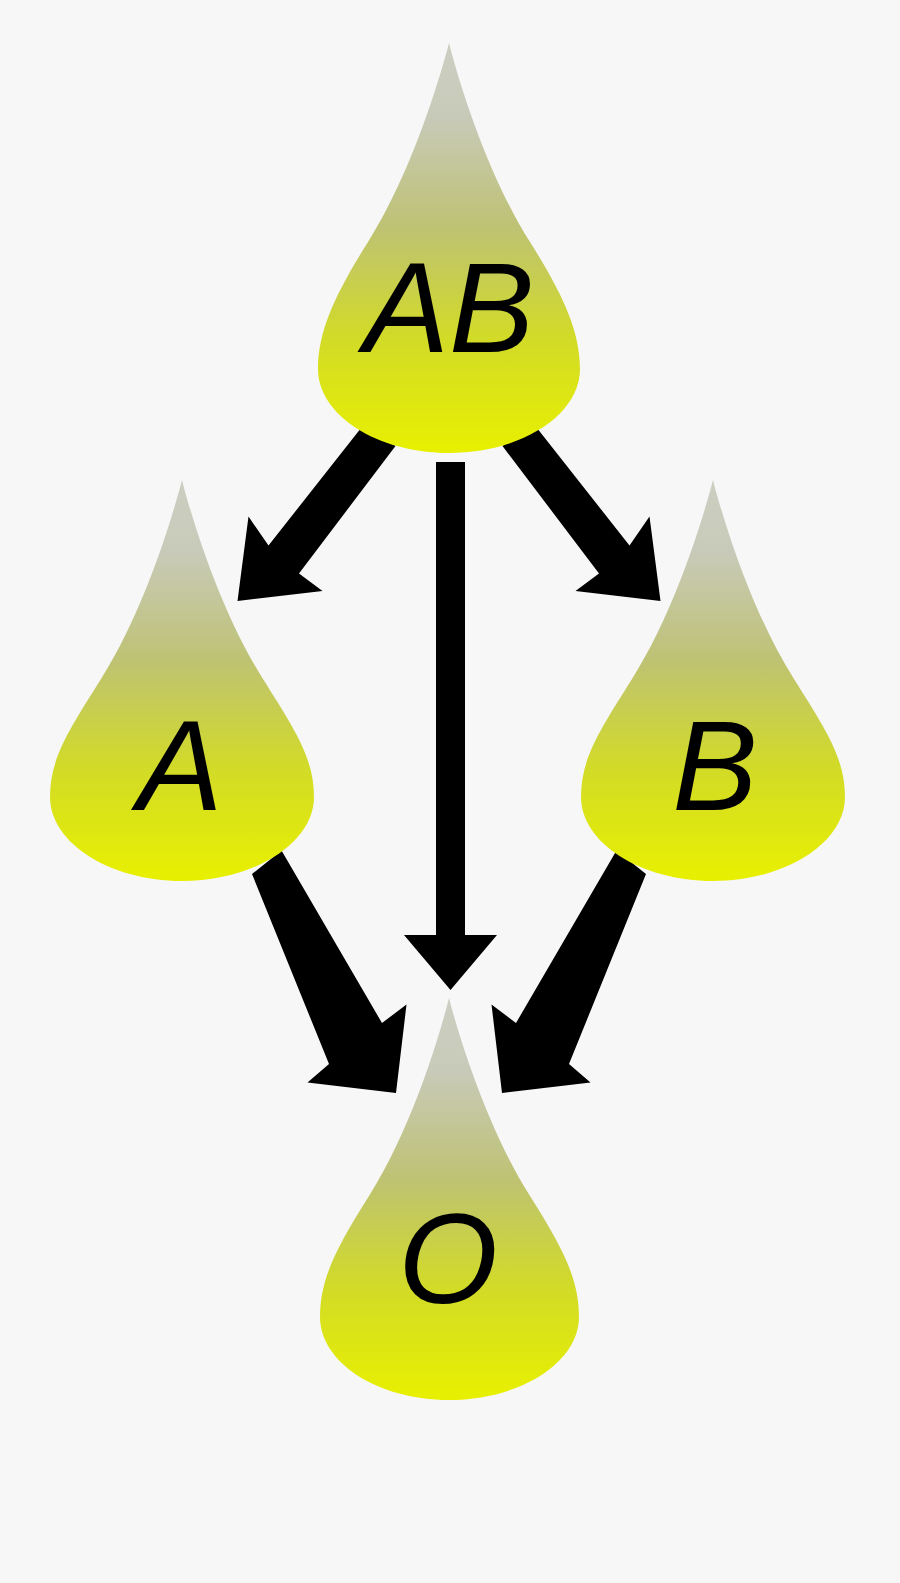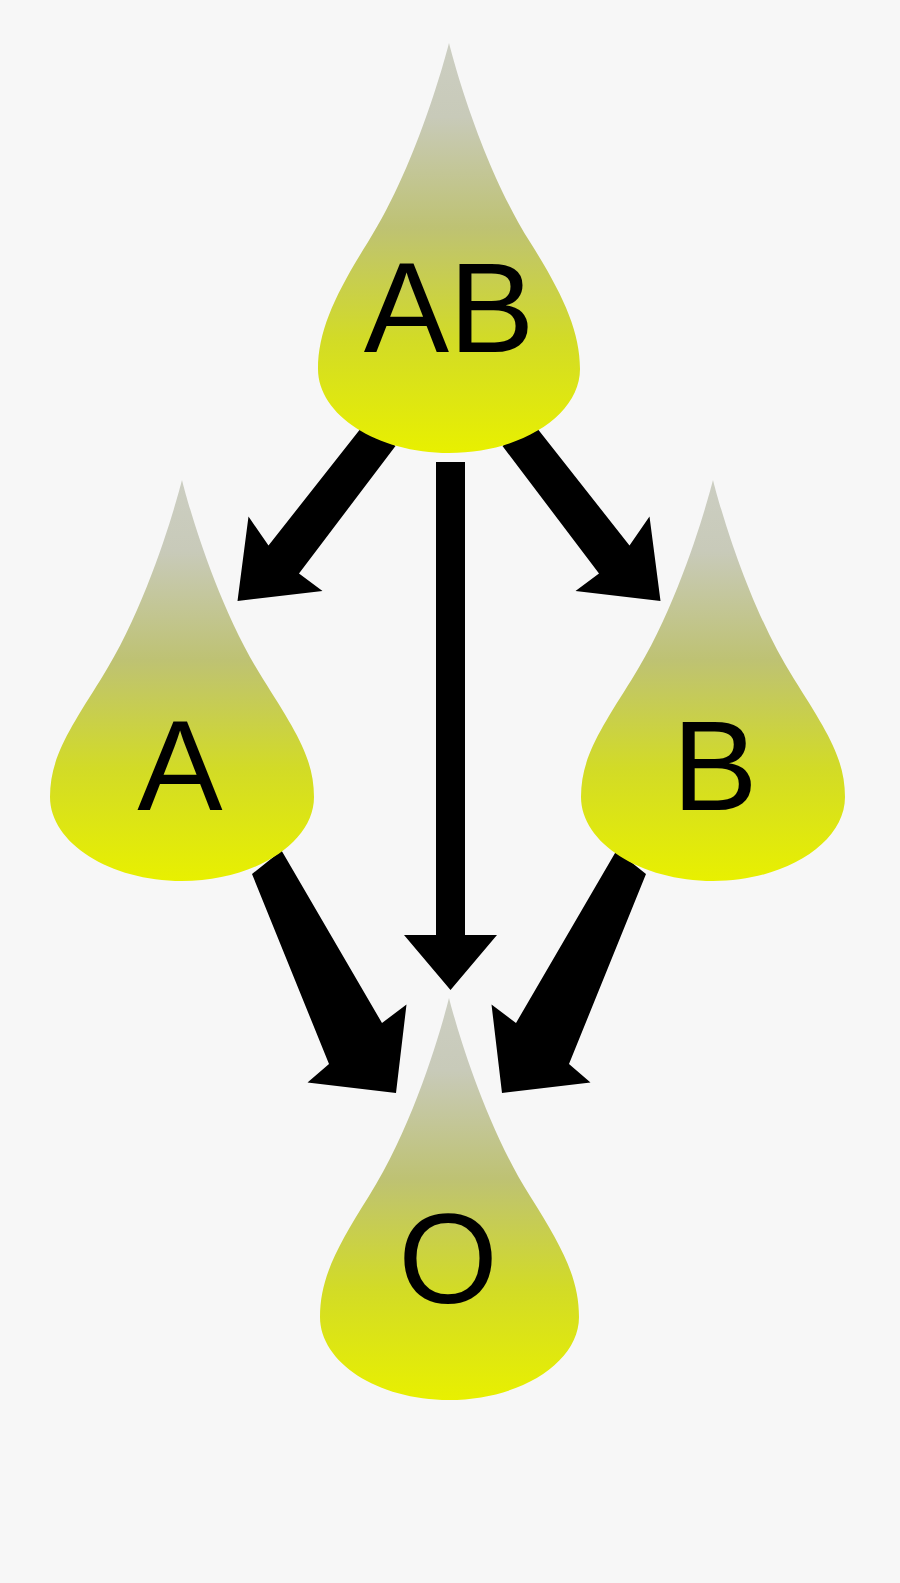--- a/index.html
+++ b/index.html
@@ -12,20 +12,21 @@
     height: 1583px;
     background: #f7f7f7;
     font-family: "Liberation Sans", sans-serif;
     overflow: hidden;
   }
   #diagram-root {
     position: relative;
     width: 900px;
     height: 1583px;
     background: #f7f7f7;
+    font-style: italic;
   }
   svg#blood-type-diagram {
     display: block;
     width: 900px;
     height: 1583px;
   }
   .droplet-label {
     font-family: "Liberation Sans", sans-serif;
     font-weight: 400;
     fill: #000000;

